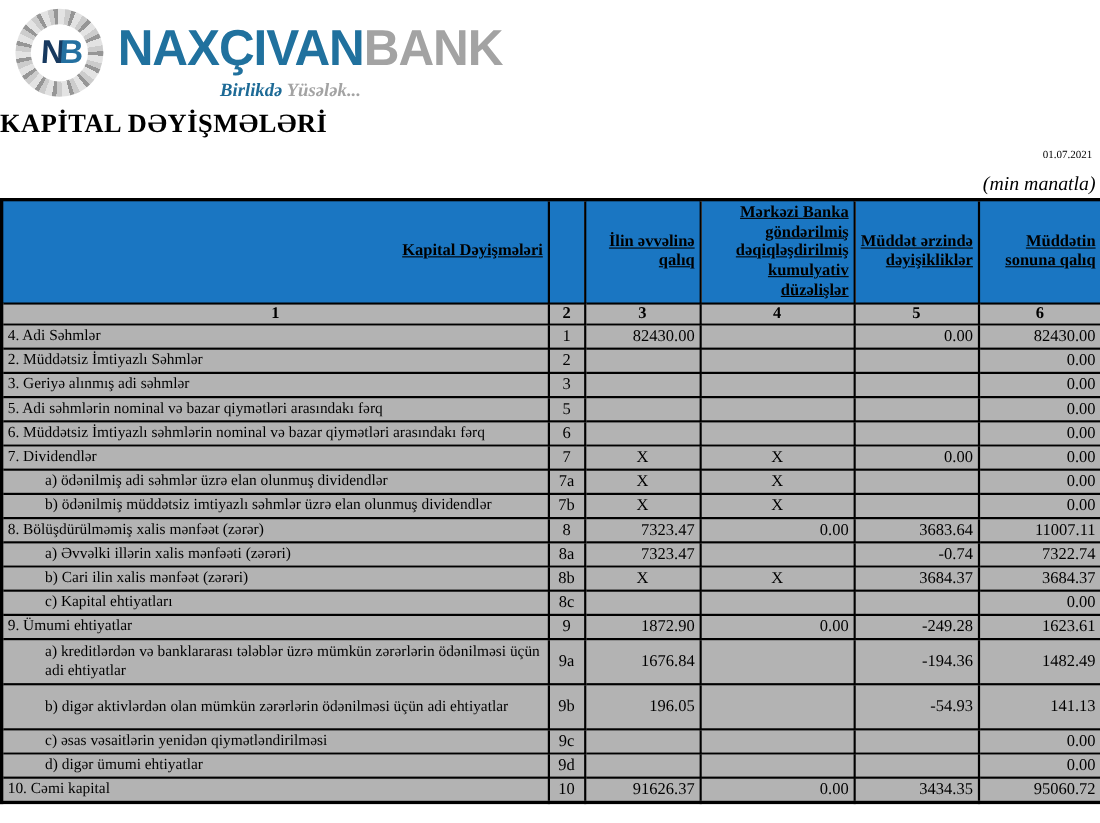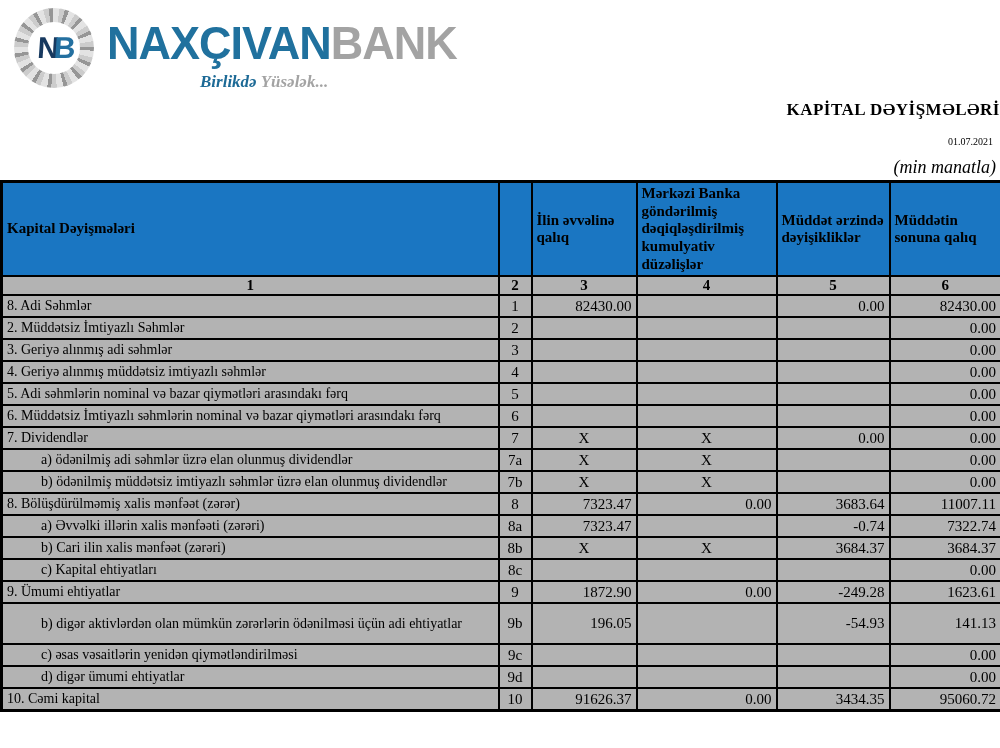--- a/index.html
+++ b/index.html
@@ -41,37 +41,37 @@
   .wm-primary{color:var(--logo-blue);}
   .wm-secondary{color:var(--logo-gray);}
   .slogan{
     position:absolute;left:188px;top:68px;white-space:nowrap;
     font-style:italic;font-weight:bold;font-size:17px;
   }
   .slogan-primary{color:var(--slogan-blue);}
   .slogan-secondary{color:var(--logo-gray);font-weight:bold;}
   
   .title{
-    position:absolute;left:0;top:100px;width:100%;text-align:right;margin:0;
-    font-size:17px;font-weight:bold;letter-spacing:0.5px;
+    position:absolute;left:0;top:100px;width:100%;text-align:left;margin:0;
+    font-size:24px;font-weight:bold;letter-spacing:0.5px;
   }
   .date{position:absolute;right:7px;top:136px;font-size:10px;}
   .unit{position:absolute;right:4px;top:157px;font-size:18px;font-style:italic;}
   
   table{
     width:1000px;border-collapse:collapse;table-layout:fixed;
     border:3px solid var(--border-black);
   }
   th,td{
     border:2px solid var(--border-black);
     padding:0 3px;vertical-align:middle;overflow:hidden;
   }
   thead th.blue{
     background:var(--header-blue);height:92px;
-    font-size:15px;font-weight:bold;text-align:left;line-height:1.18;padding:2px 4px;
+    font-size:15px;font-weight:bold;text-align:right;line-height:1.18;padding:2px 4px;text-decoration:underline;
   }
   thead td{background:var(--row-gray);height:19px;font-size:15px;font-weight:bold;text-align:center;}
   tbody td{background:var(--row-gray);font-size:15px;}
   tbody tr{height:22px;}
   tbody tr.tall{height:41px;}
   td.label{text-align:left;font-size:14px;white-space:nowrap;padding-left:4px;}
   tr.tall td.label{white-space:normal;line-height:1.25;}
   td.indent{padding-left:38px;}
   td.code{text-align:center;}
   td.num{text-align:right;padding-right:4px;}
@@ -118,46 +118,38 @@
       <td>1</td>
       <td>2</td>
       <td>3</td>
       <td>4</td>
       <td>5</td>
       <td>6</td>
     </tr>
   </thead>
   <tbody>
       <tr>
-        <td class="label">8. Adi Səhmlər</td>
+        <td class="label">4. Adi Səhmlər</td>
         <td class="code">1</td>
         <td class="num">82430.00</td>
         <td class="num"></td>
         <td class="num">0.00</td>
         <td class="num">82430.00</td>
       </tr>
       <tr>
         <td class="label">2. Müddətsiz İmtiyazlı Səhmlər</td>
         <td class="code">2</td>
         <td class="num"></td>
         <td class="num"></td>
         <td class="num"></td>
         <td class="num">0.00</td>
       </tr>
       <tr>
         <td class="label">3. Geriyə alınmış adi səhmlər</td>
         <td class="code">3</td>
-        <td class="num"></td>
-        <td class="num"></td>
-        <td class="num"></td>
-        <td class="num">0.00</td>
-      </tr>
-      <tr>
-        <td class="label">4. Geriyə alınmış müddətsiz imtiyazlı səhmlər</td>
-        <td class="code">4</td>
         <td class="num"></td>
         <td class="num"></td>
         <td class="num"></td>
         <td class="num">0.00</td>
       </tr>
       <tr>
         <td class="label">5. Adi səhmlərin nominal və bazar qiymətləri arasındakı fərq</td>
         <td class="code">5</td>
         <td class="num"></td>
         <td class="num"></td>
@@ -228,20 +220,28 @@
         <td class="num"></td>
         <td class="num">0.00</td>
       </tr>
       <tr>
         <td class="label">9. Ümumi ehtiyatlar</td>
         <td class="code">9</td>
         <td class="num">1872.90</td>
         <td class="num">0.00</td>
         <td class="num">-249.28</td>
         <td class="num">1623.61</td>
+      </tr>
+      <tr class="tall">
+        <td class="label indent">a) kreditlərdən və banklararası  tələblər üzrə mümkün zərərlərin ödənilməsi üçün adi ehtiyatlar</td>
+        <td class="code">9a</td>
+        <td class="num">1676.84</td>
+        <td class="num"></td>
+        <td class="num">-194.36</td>
+        <td class="num">1482.49</td>
       </tr>
       <tr class="tall">
         <td class="label indent">b) digər aktivlərdən olan mümkün zərərlərin ödənilməsi üçün adi ehtiyatlar</td>
         <td class="code">9b</td>
         <td class="num">196.05</td>
         <td class="num"></td>
         <td class="num">-54.93</td>
         <td class="num">141.13</td>
       </tr>
       <tr>

